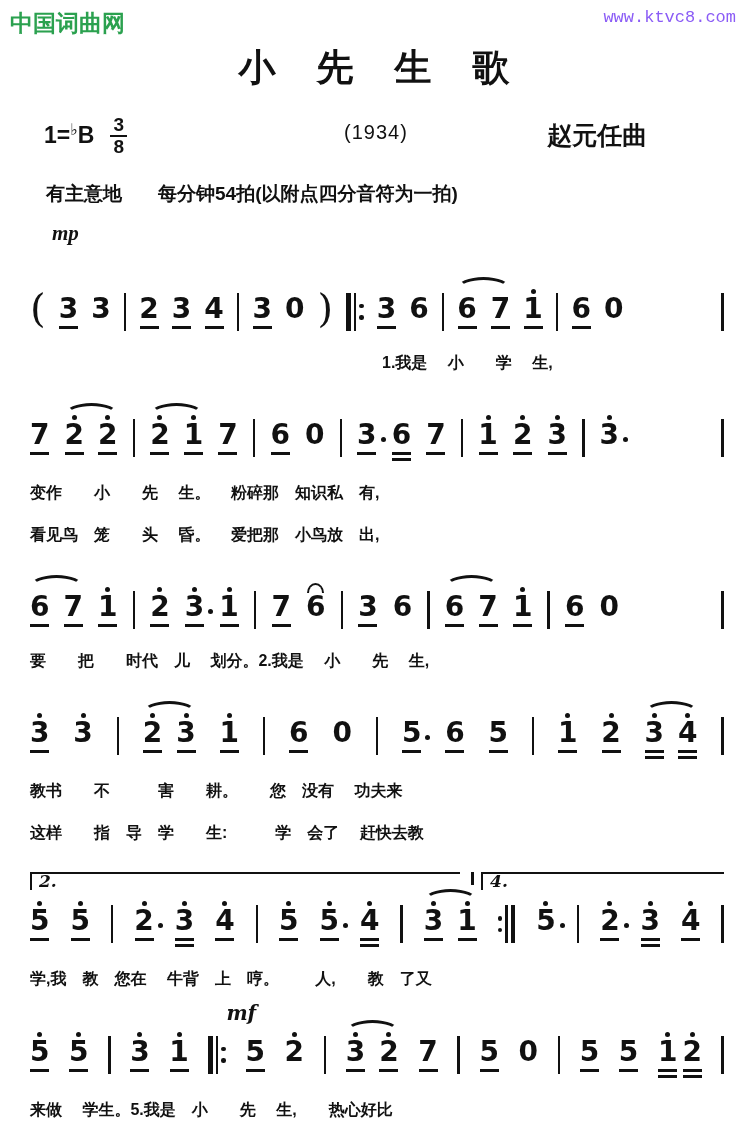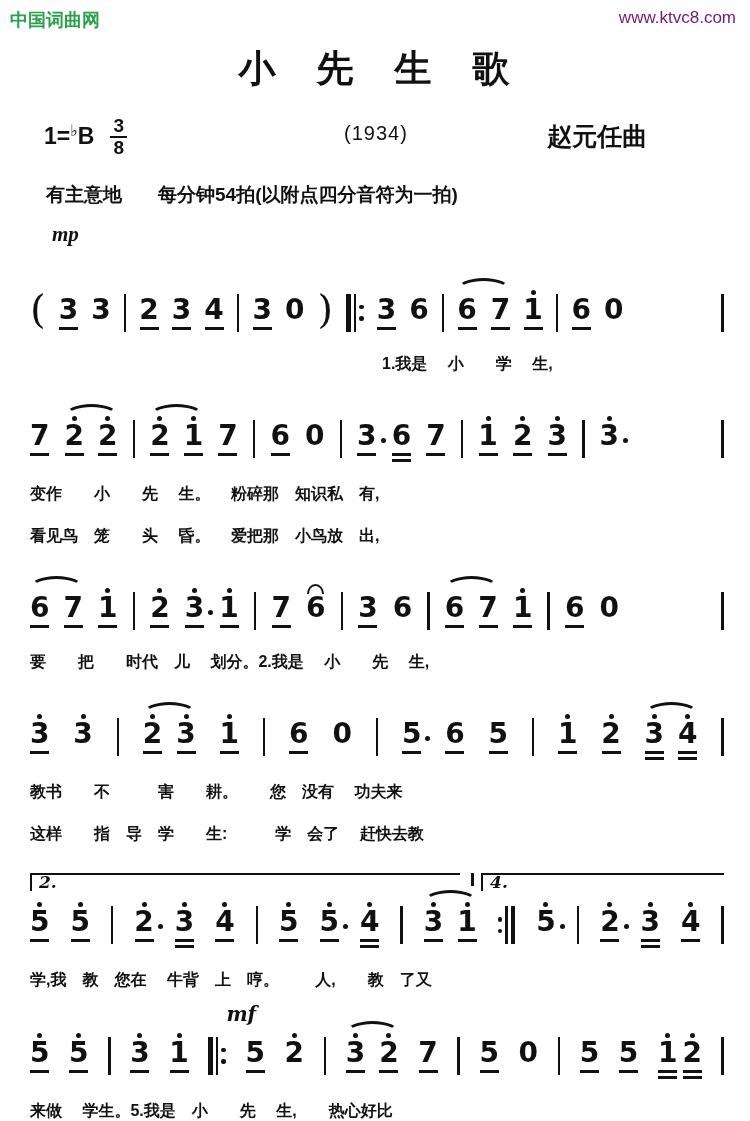--- a/index.html
+++ b/index.html
@@ -1,25 +1,25 @@
 <!DOCTYPE html>
 <html><head>
 <meta charset="utf-8">
 <style>
   html,body{margin:0;padding:0;background:#ffffff;}
   body{width:750px;font-family:"Liberation Sans","DejaVu Sans",sans-serif;color:#111;}
   .page{width:750px;min-height:1121px;position:relative;overflow:hidden;}
 
   
   .top{display:flex;justify-content:space-between;align-items:flex-start;padding:8px 14px 0 10px;}
-  .site{font-size:18px;font-weight:700;}
+  .site{font-size:23px;font-weight:700;}
   .url{font-size:17px;font-weight:400;}
 
   
-  .title{text-align:center;font-size:37px;font-weight:700;margin-top:12px;letter-spacing:2px;}
+  .title{text-align:center;font-size:37px;font-weight:700;margin-top:4px;letter-spacing:2px;}
   .meta{display:flex;align-items:flex-start;margin:22px 42px 0 44px;}
   .meta .left{flex:1;display:flex;align-items:center;gap:10px;font-weight:700;font-size:23px;}
   .meta .mid{flex:1;text-align:center;font-size:20px;font-weight:400;letter-spacing:1px;padding-top:6px;}
   .meta .right{flex:1;text-align:center;font-size:25px;font-weight:700;padding-top:4px;}
   .keysig{display:inline-flex;align-items:center;}
   .keysig .flat{font-size:16px;vertical-align:super;position:relative;top:-6px;}
   .ts{display:inline-flex;flex-direction:column;align-items:center;font-size:19px;line-height:1.05;font-weight:700;margin-left:6px;}
   .ts .tsn{border-bottom:2.5px solid #111;padding:0 3px;}
   .tempo{margin:24px 8px 0 46px;font-size:19px;font-weight:700;display:flex;gap:36px;}
   .mp-row{margin:14px 0 0 52px;font-family:Liberation Serif, serif;font-style:italic;font-weight:700;font-size:21px;}
@@ -57,21 +57,21 @@
   .vlabel{font-family:"DejaVu Serif","Liberation Serif",serif;font-style:italic;font-weight:700;font-size:17px;margin-left:7px;display:inline-block;transform:translateY(-3px);}
   .vtick{position:absolute;left:-12px;top:-2.5px;width:2.5px;height:13px;background:#111;}
 </style>
 </head>
 <body>
 
 <div class="page">
 
   <div class="top">
     <span class="site" style="color: rgb(43, 161, 79);">中国词曲网</span>
-    <span class="url" style="color: #701a75;">www.ktvc8.com</span>
+    <span class="url" style="color: #8b5cf6; font-family: Liberation Mono, monospace;">www.ktvc8.com</span>
   </div>
 
   <div class="title">小　先　生　歌</div>
 
   <div class="meta">
     <div class="left">
       <span class="keysig">
         <span>1=</span>
           <span class="flat">♭</span>
           <span>B</span>

